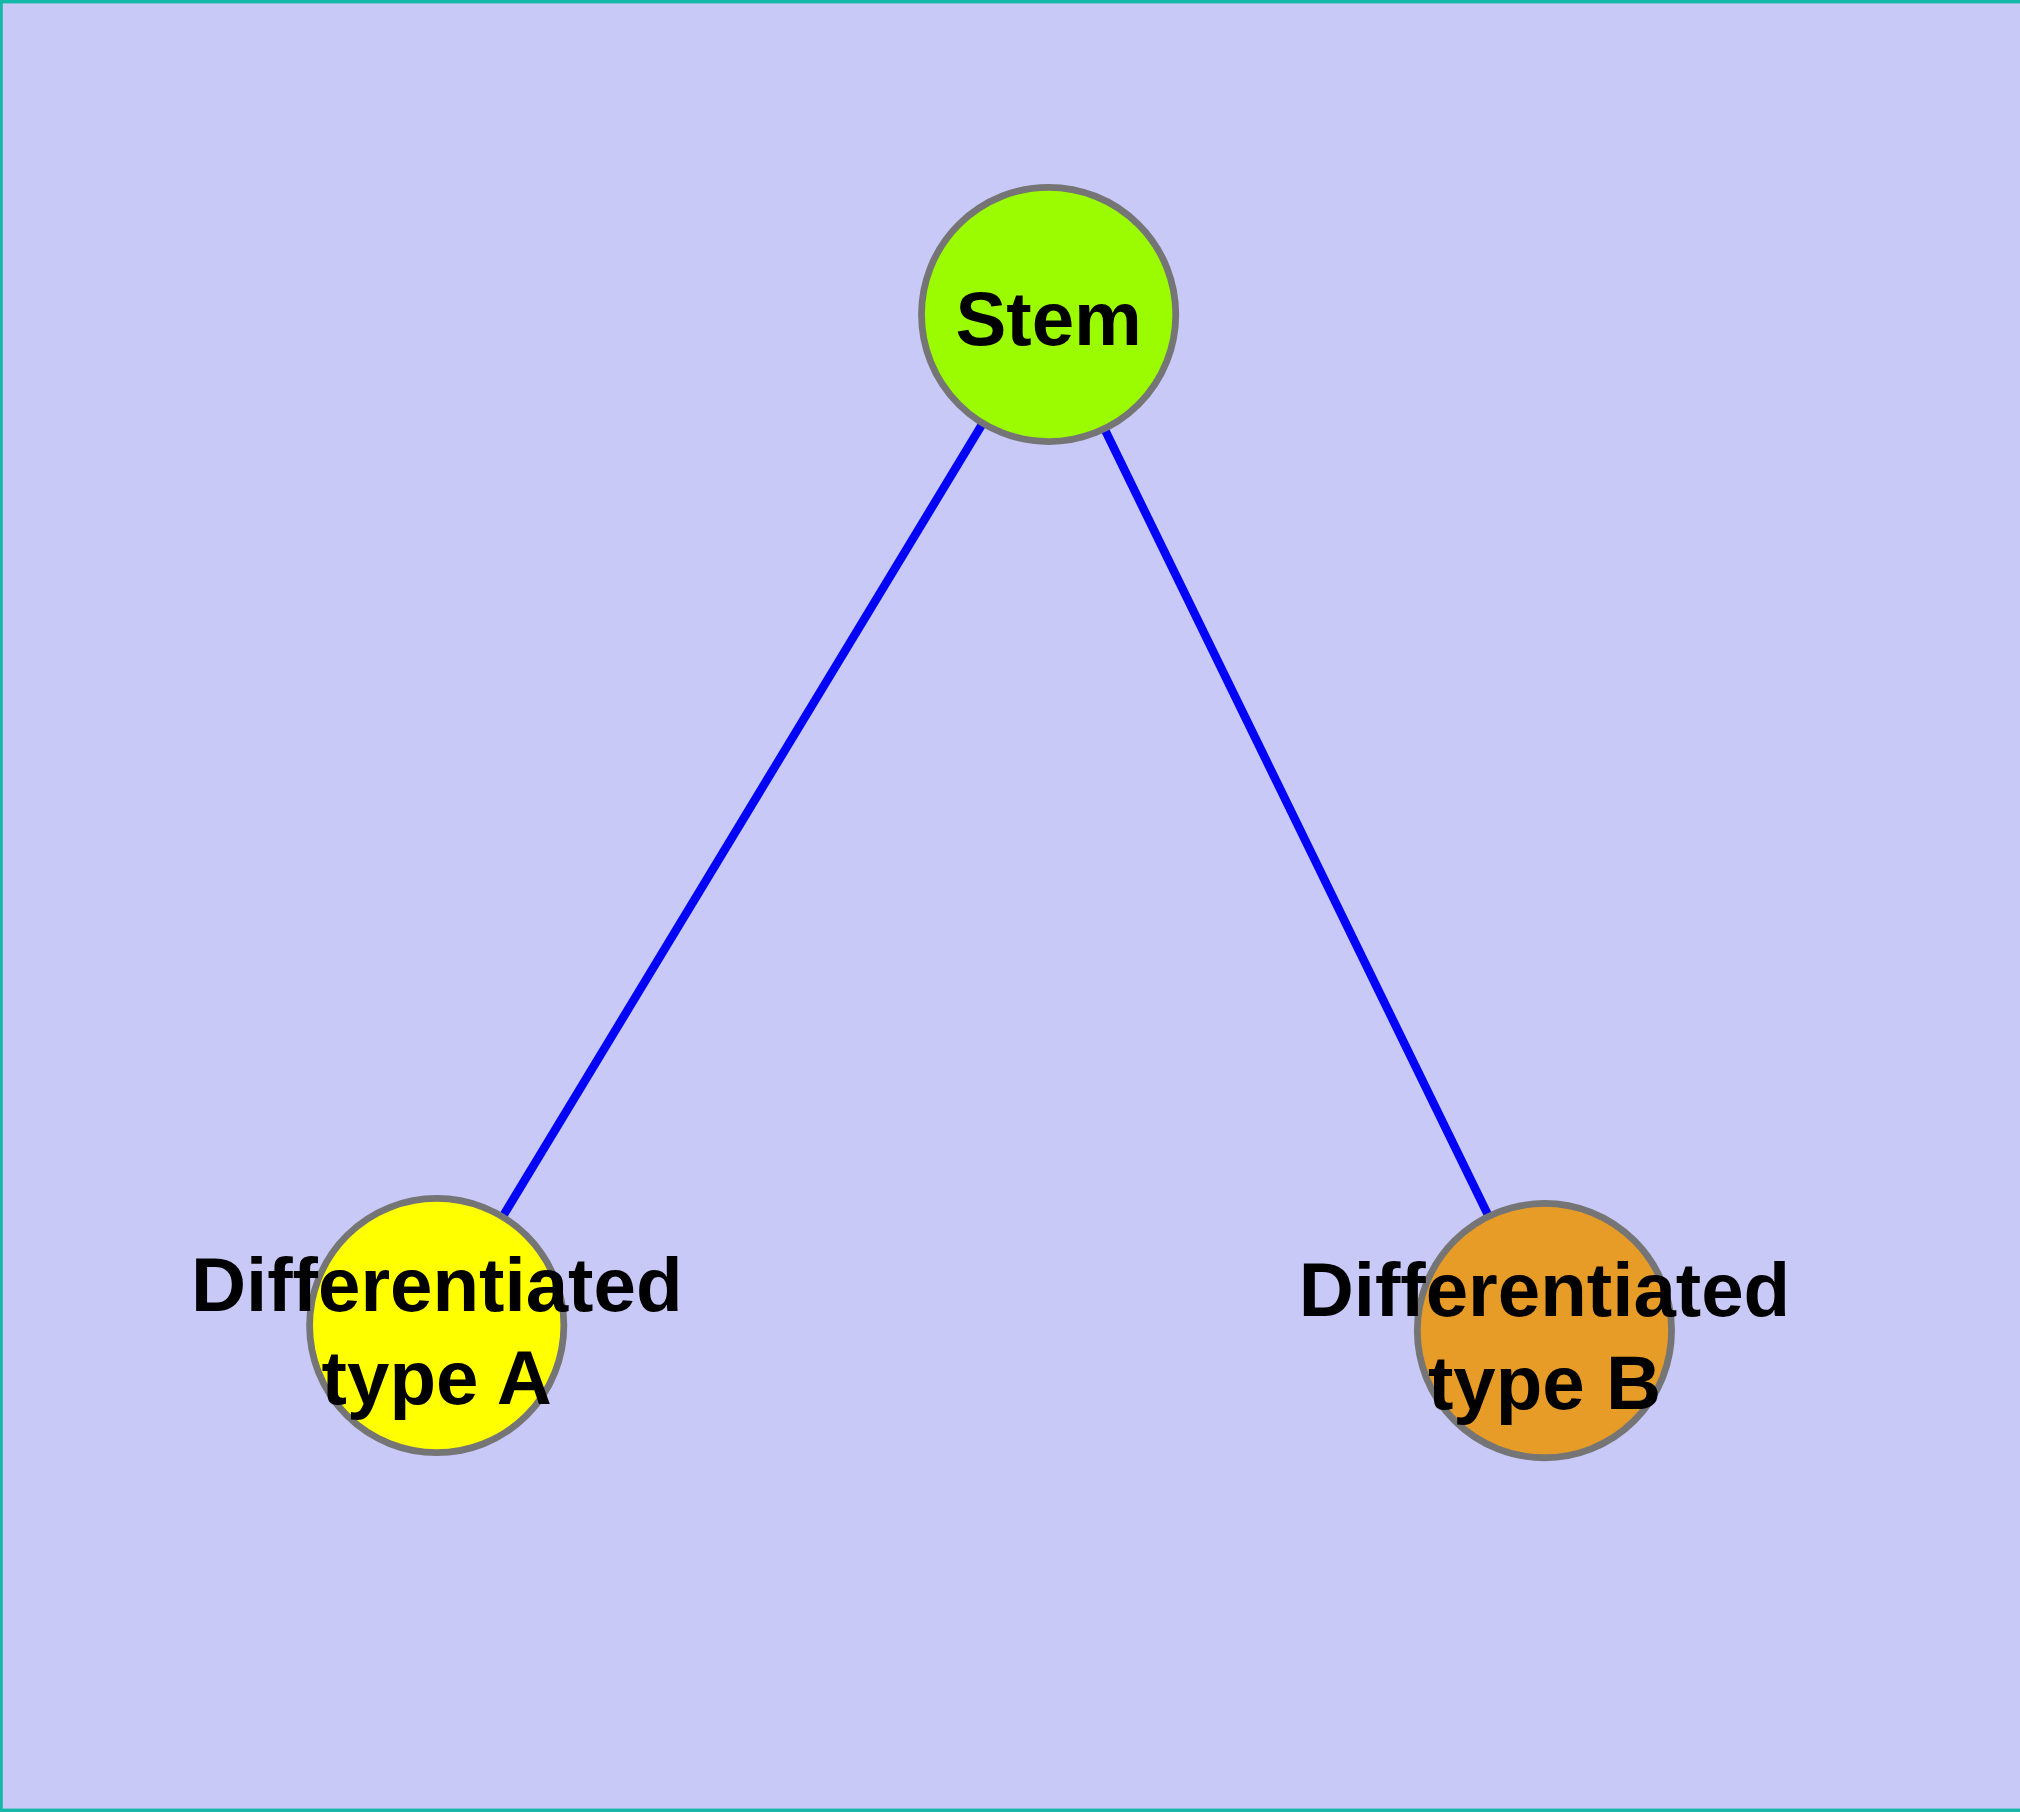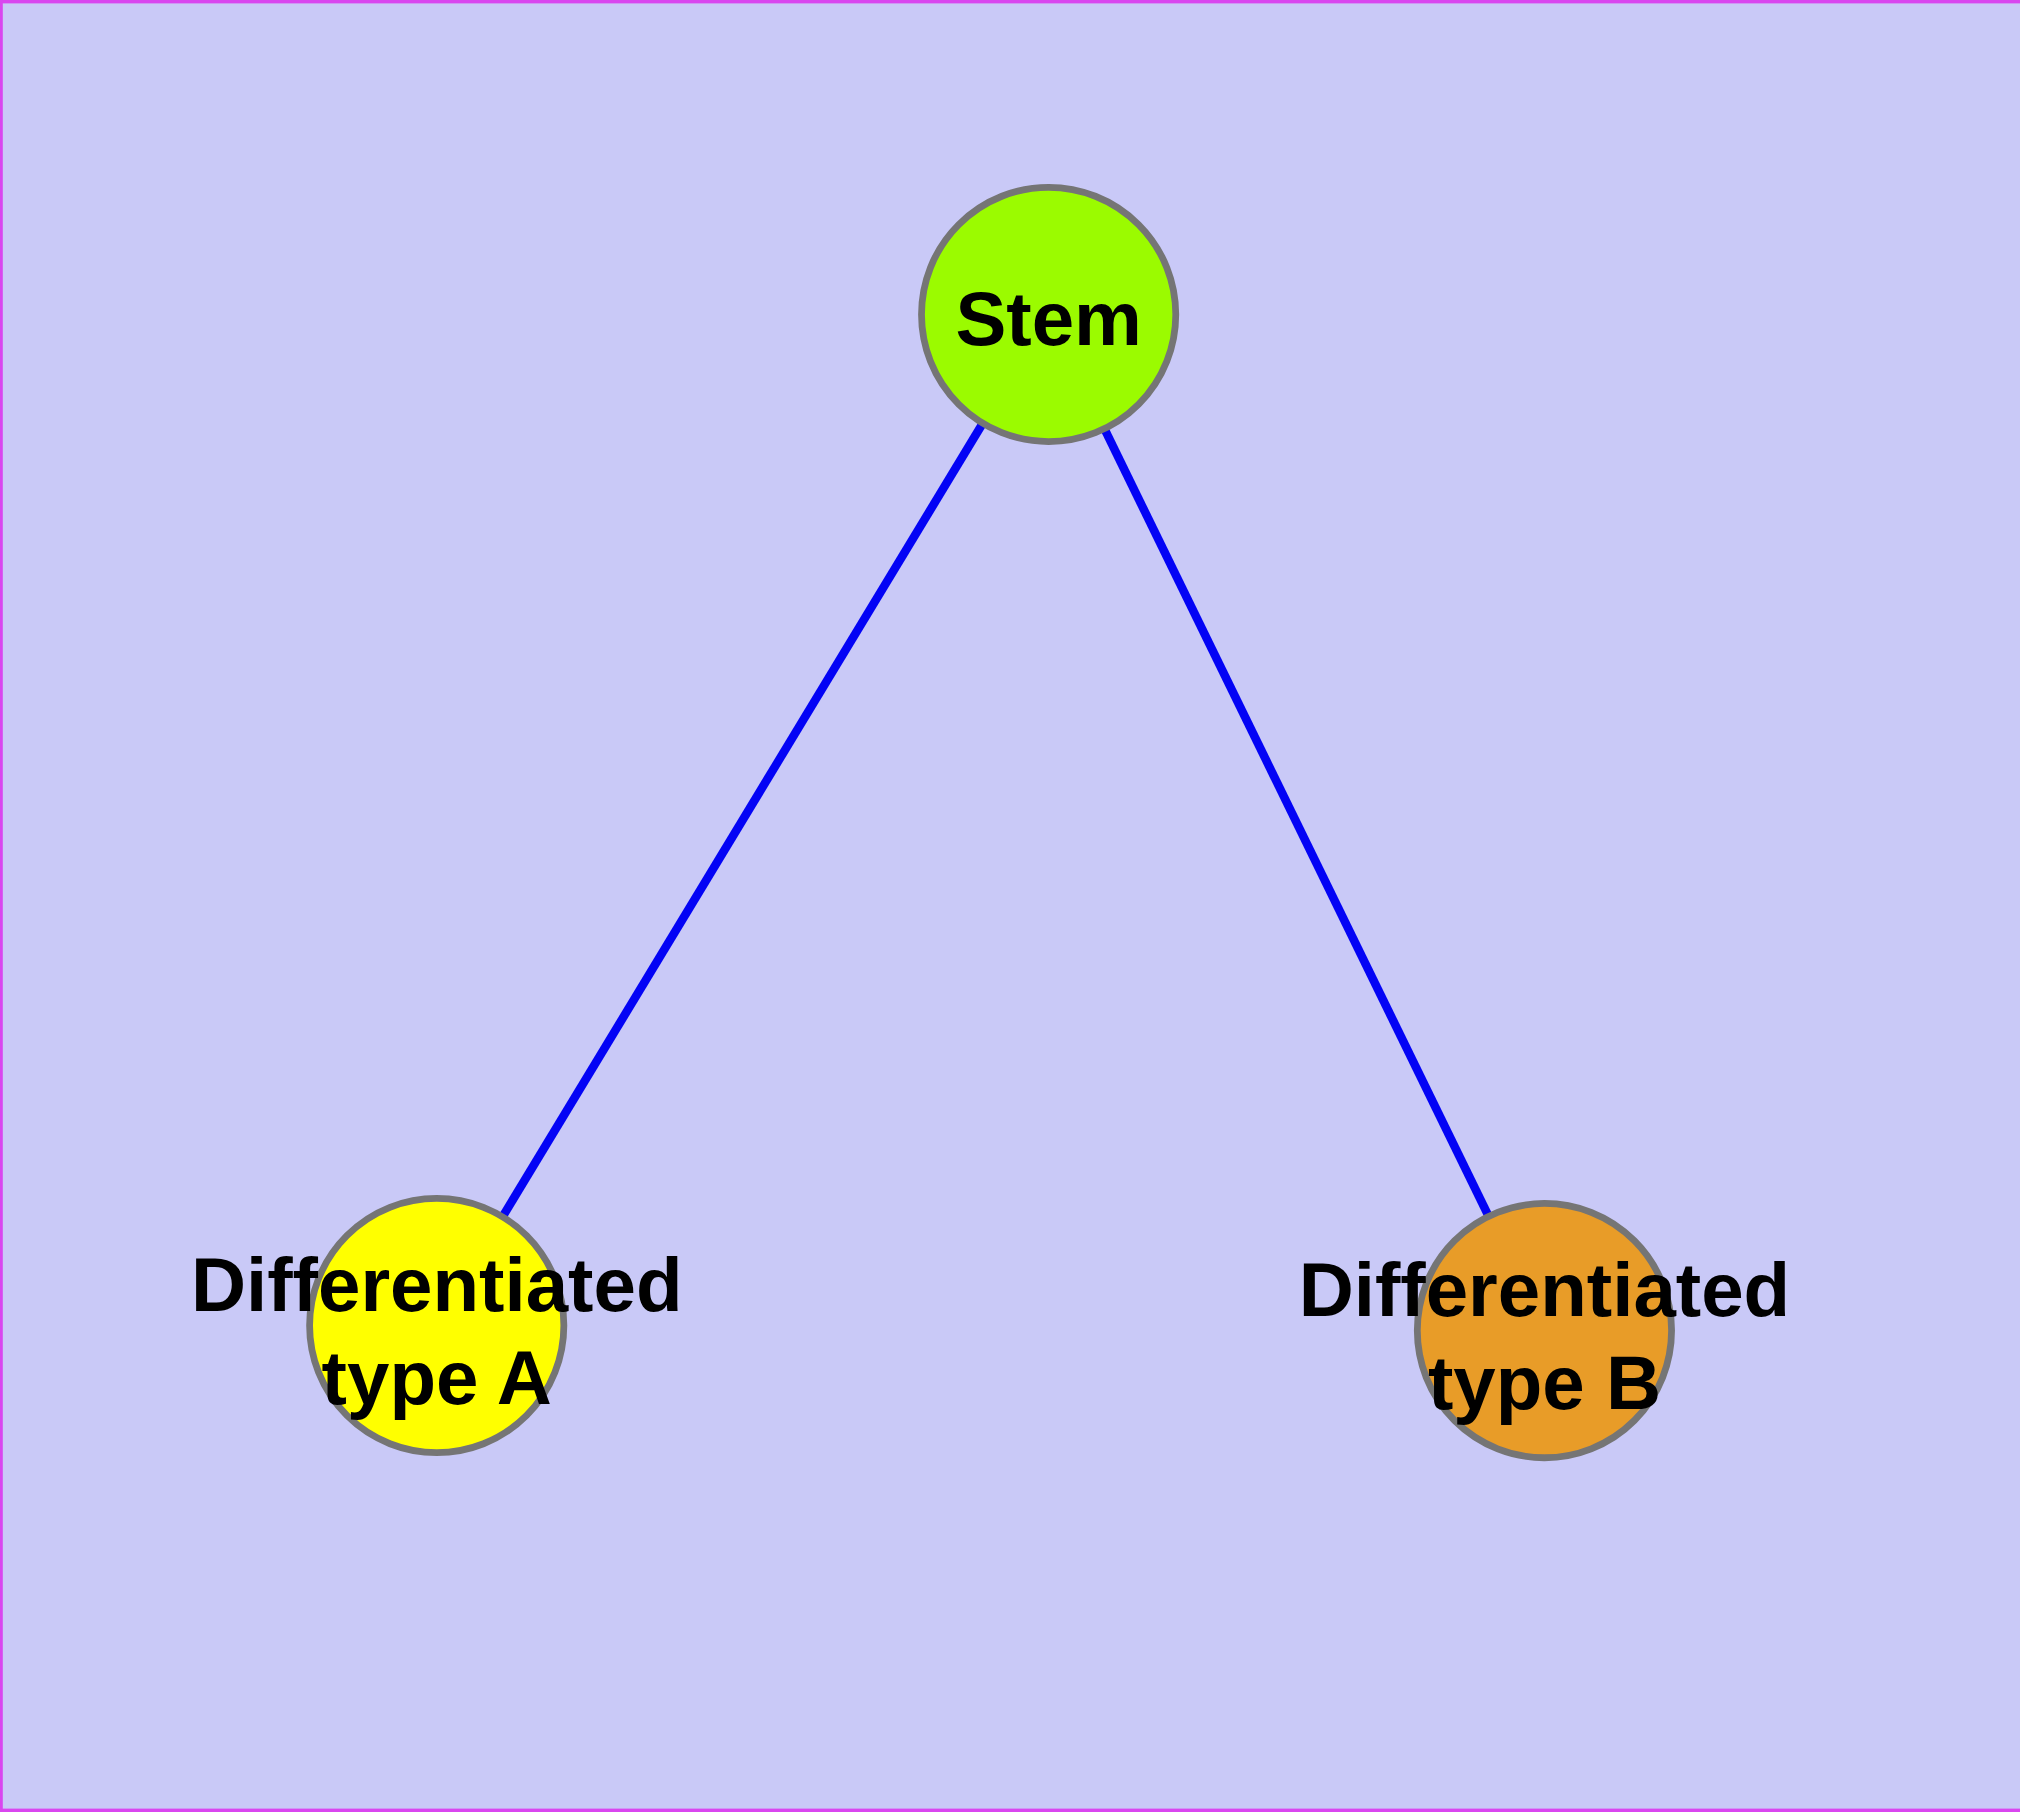--- a/index.html
+++ b/index.html
@@ -3,21 +3,21 @@
 <meta charset="utf-8">
 <style>
   html, body {
     margin: 0;
     padding: 0;
   }
   #app {
     position: relative;
     width: 2021px;
     height: 1812px;
-    background: #d946ef;
+    background: #14b8a6;
     overflow: hidden;
   }
   #graph-svg {
     position: absolute;
     top: 0;
     left: 0;
     display: block;
   }
   .edge-line {
     stroke-width: 10;

